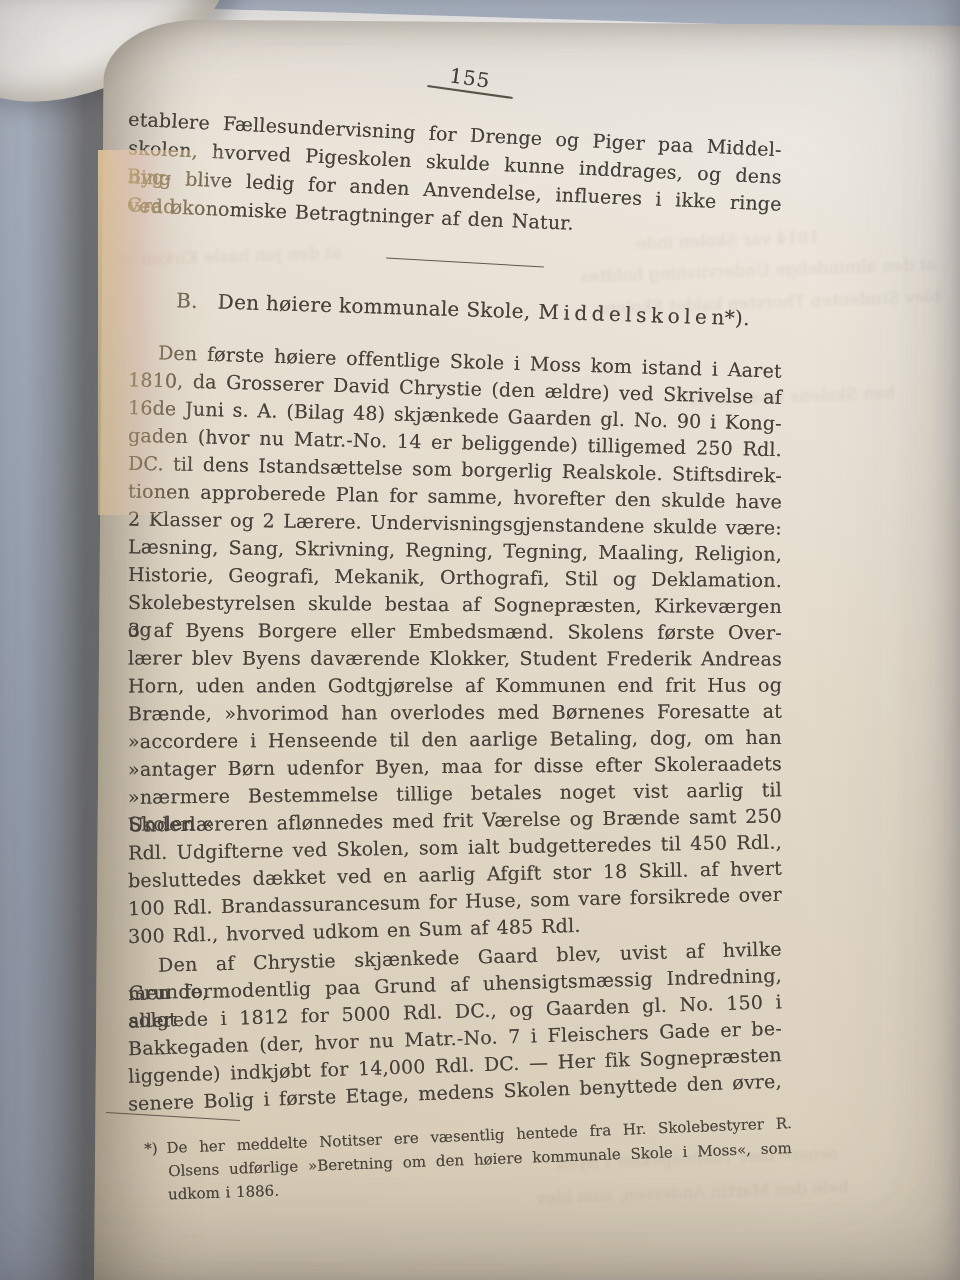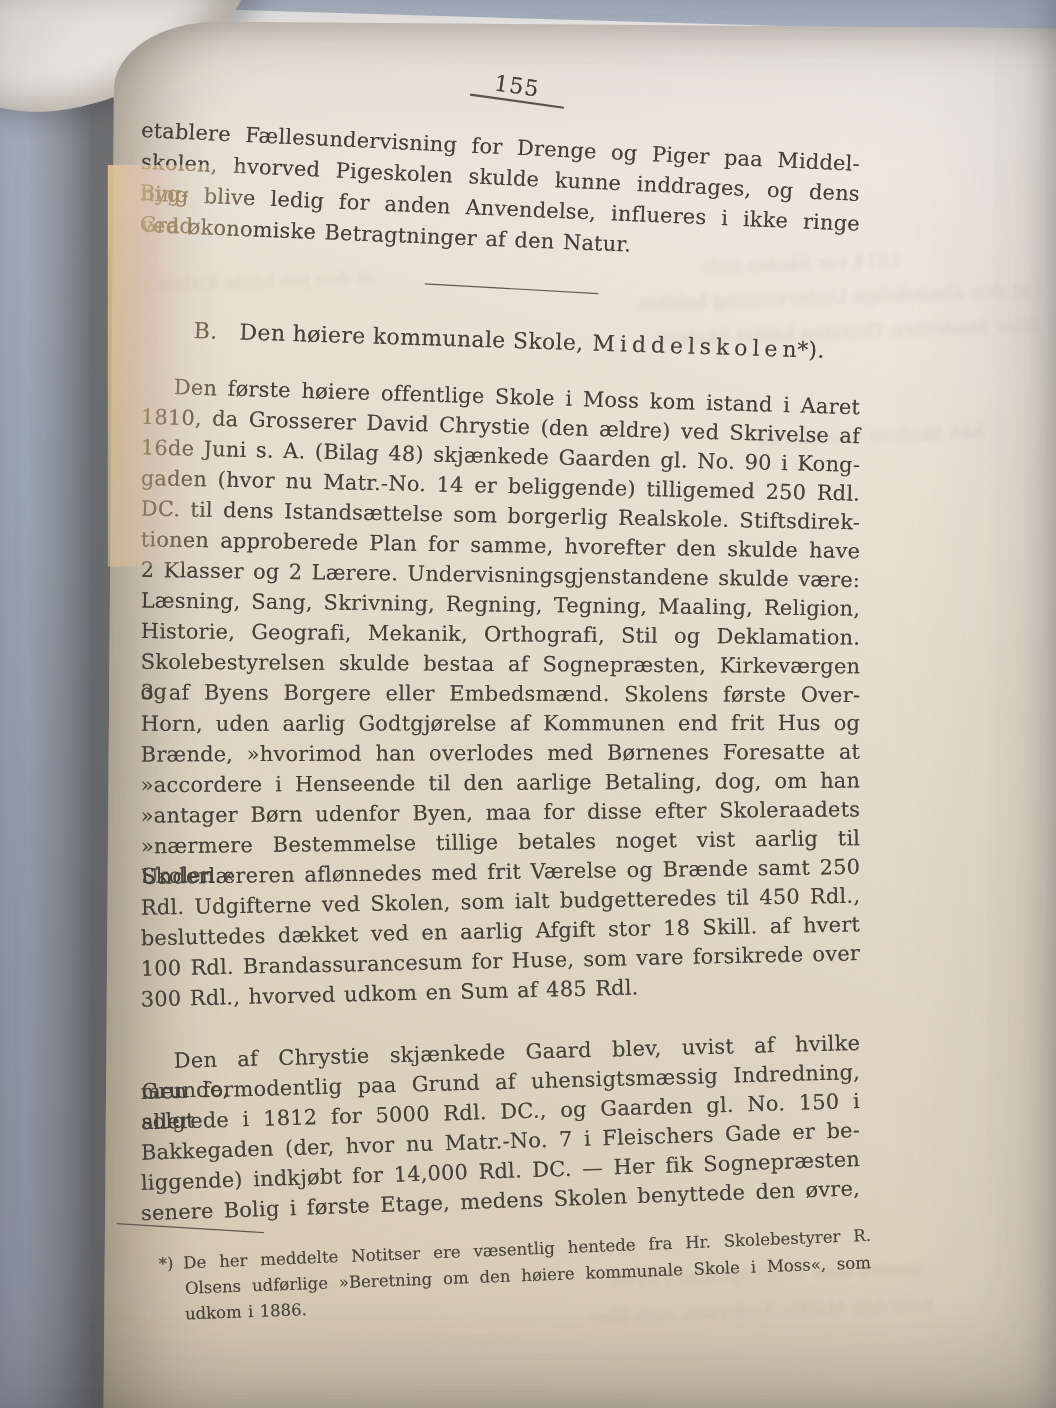--- a/index.html
+++ b/index.html
@@ -118,21 +118,22 @@
         <div class="tline" style="transform: rotate(1.55deg);">1810, da Grosserer David Chrystie (den ældre) ved Skrivelse af</div>
         <div class="tline" style="transform: rotate(1.4deg);">16de Juni s. A. (Bilag 48) skjænkede Gaarden gl. No. 90 i Kong-</div>
         <div class="tline" style="transform: rotate(1.26deg);">gaden (hvor nu Matr.-No. 14 er beliggende) tilligemed 250 Rdl.</div>
         <div class="tline" style="transform: rotate(1.11deg);">DC. til dens Istandsættelse som borgerlig Realskole.  Stiftsdirek-</div>
         <div class="tline" style="transform: rotate(0.96deg);">tionen approberede Plan for samme, hvorefter den skulde have</div>
         <div class="tline" style="transform: rotate(0.81deg);">2 Klasser og 2 Lærere.  Undervisningsgjenstandene skulde være:</div>
         <div class="tline" style="transform: rotate(0.67deg);">Læsning, Sang, Skrivning, Regning, Tegning, Maaling, Religion,</div>
         <div class="tline" style="transform: rotate(0.52deg);">Historie, Geografi, Mekanik, Orthografi, Stil og Deklamation.</div>
         <div class="tline" style="transform: rotate(0.37deg);">Skolebestyrelsen skulde bestaa af Sognepræsten, Kirkeværgen og</div>
         <div class="tline" style="transform: rotate(0.22deg);">3 af Byens Borgere eller Embedsmænd.  Skolens første Over-</div>
-        <div class="tline" style="transform: rotate(-0.07deg);">Horn, uden aarlig Godtgjørelse af Kommunen end frit Hus og</div>
+        <div class="tline" style="transform: rotate(0.08deg);">lærer blev Byens daværende Klokker, Student Frederik Andreas</div>
+        <div class="tline" style="transform: rotate(-0.07deg);">Horn, uden anden Godtgjørelse af Kommunen end frit Hus og</div>
         <div class="tline" style="transform: rotate(-0.22deg);">Brænde, »hvorimod han overlodes med Børnenes Foresatte at</div>
         <div class="tline" style="transform: rotate(-0.37deg);">»accordere i Henseende til den aarlige Betaling, dog, om han</div>
         <div class="tline" style="transform: rotate(-0.51deg);">»antager Børn udenfor Byen, maa for disse efter Skoleraadets</div>
         <div class="tline" style="transform: rotate(-0.66deg);">»nærmere Bestemmelse tillige betales noget vist aarlig til Skolen.«</div>
         <div class="tline" style="transform: rotate(-0.81deg);">Underlæreren aflønnedes med frit Værelse og Brænde samt 250</div>
         <div class="tline" style="transform: rotate(-0.96deg);">Rdl.  Udgifterne ved Skolen, som ialt budgetteredes til 450 Rdl.,</div>
         <div class="tline" style="transform: rotate(-1.1deg);">besluttedes dækket ved en aarlig Afgift stor 18 Skill. af hvert</div>
         <div class="tline" style="transform: rotate(-1.25deg);">100 Rdl. Brandassurancesum for Huse, som vare forsikrede over</div>
         <div class="tline end" style="transform: rotate(-1.4deg);">300 Rdl., hvorved udkom en Sum af 485 Rdl.</div>
       </div>

